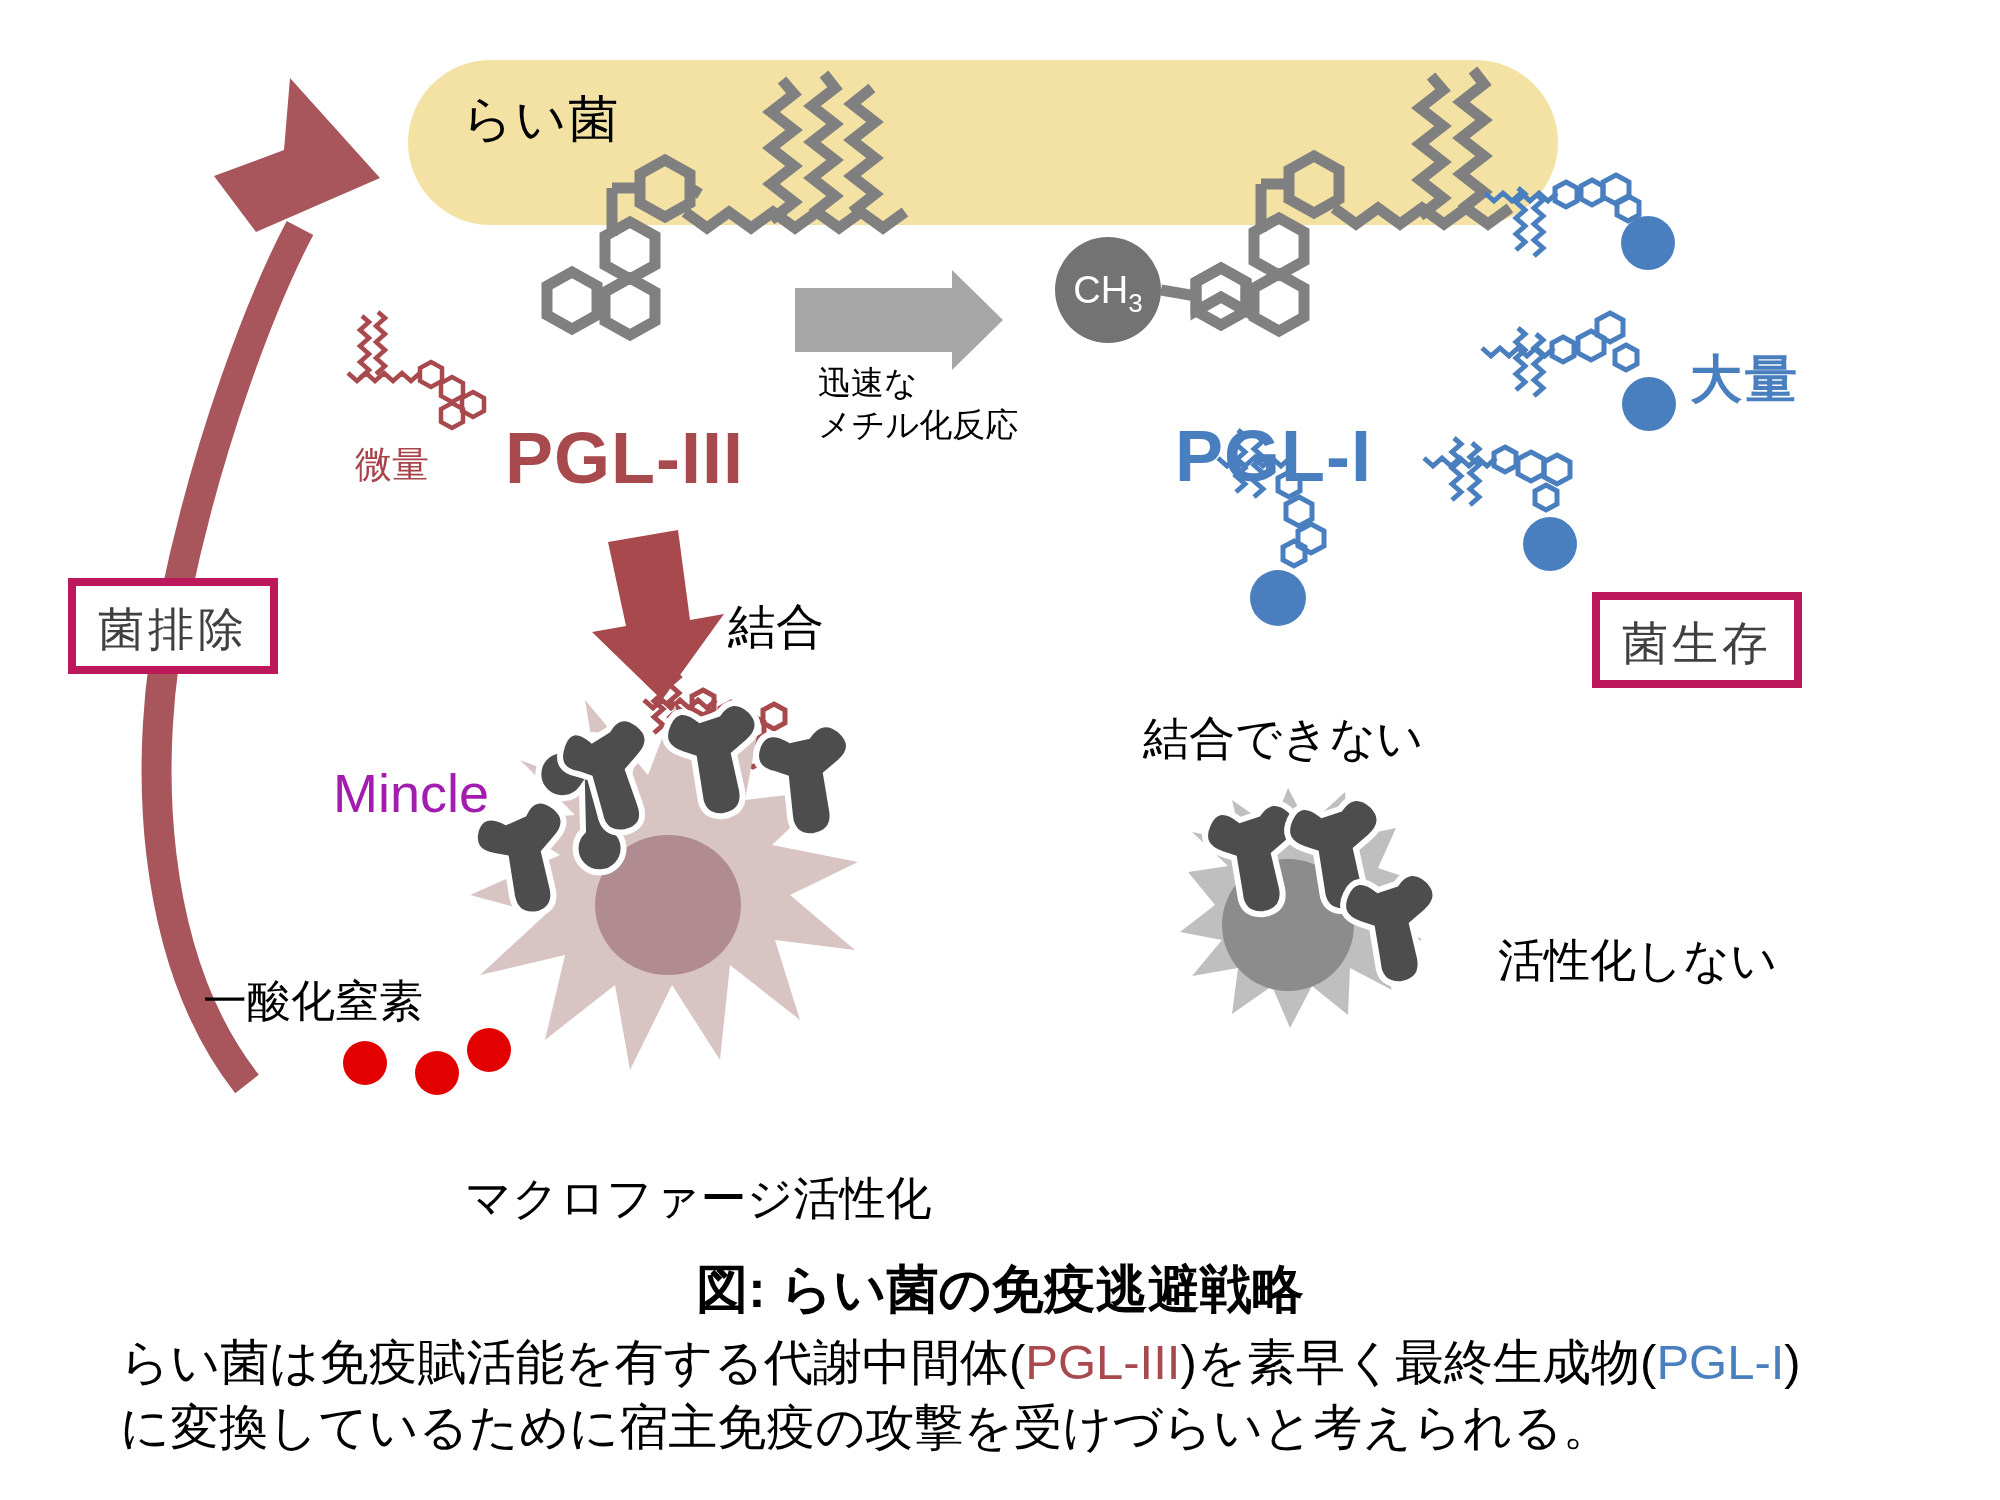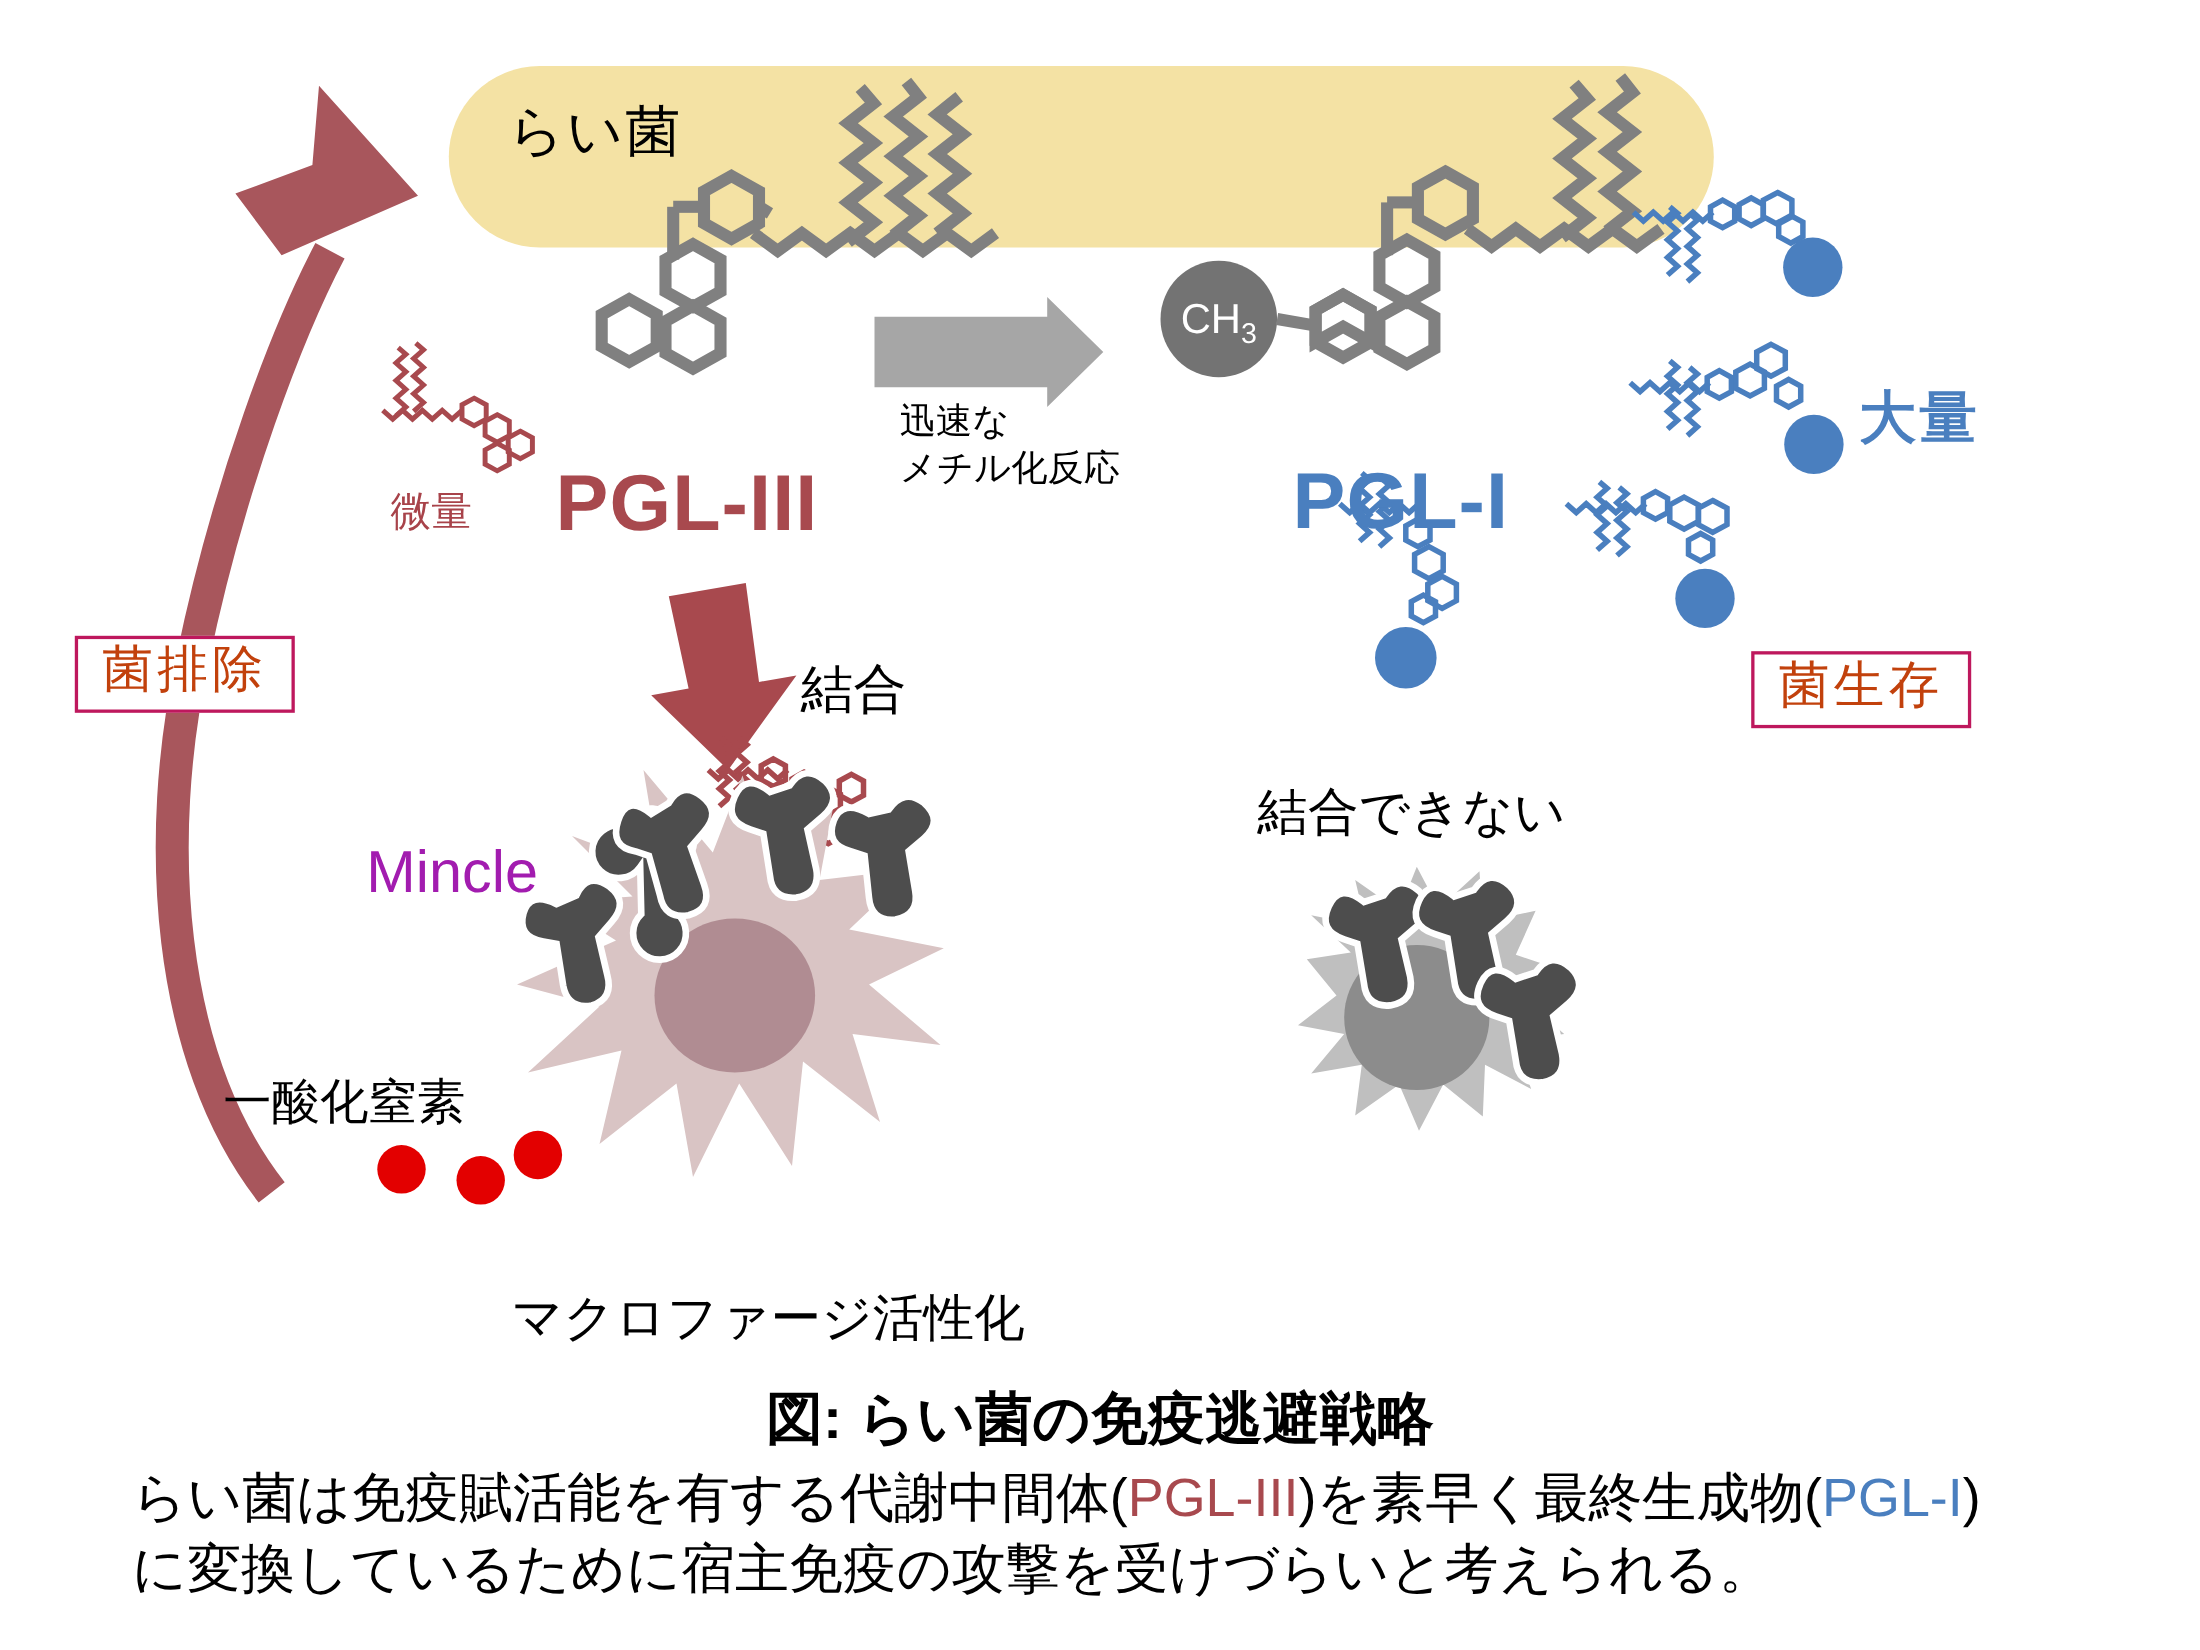--- a/index.html
+++ b/index.html
@@ -113,25 +113,25 @@
     color: #000;
   }
   .label-mac-activation {
     left: 465px; top: 1168px;
     font-size: 46px;
     color: #000;
   }
 
   
   .boxlabel {
-    border: 3px solid #be185d;
+    border: 8px solid #be185d;
     background: #fff;
     font-size: 46px;
-    color: #c2410c;
-    padding: 4px 22px 14px 22px;
+    color: #404040;
+    padding: 20px 22px 14px 22px;
     line-height: 1;
   }
   .box-haijo { left: 68px; top: 578px; letter-spacing: 4px; }
   .box-seizon { left: 1592px; top: 592px; letter-spacing: 4px; }
 
   
   .caption-title {
     left: 0; top: 1255px;
     width: 2000px;
     text-align: center;
@@ -346,20 +346,21 @@
 
   <div class="t label-biryou">微量</div>
   <div class="t label-pgl3">PGL-III</div>
   <div class="t label-methylation">迅速な
 メチル化反応</div>
   <div class="t label-pgl1">PGL-I</div>
   <div class="t label-tairyou">大量</div>
   <div class="t label-ketsugou">結合</div>
   <div class="t label-mincle">Mincle</div>
   <div class="t label-cannot-bind">結合できない</div>
+  <div class="t label-no-activation">活性化しない</div>
   <div class="t label-no">一酸化窒素</div>
   <div class="t label-mac-activation">マクロファージ活性化</div>
 
   <div class="t boxlabel box-haijo">菌排除</div>
   <div class="t boxlabel box-seizon">菌生存</div>
 
   <div class="t caption-title">図: らい菌の免疫逃避戦略</div>
   <div class="t caption-body">
     <span>らい菌は免疫賦活能を有する代謝中間体(</span><span class="c-pgl3">PGL-III</span><span>)を素早く最終生成物(</span><span class="c-pgl1">PGL-I</span><span>)</span><br>
     <span>に変換しているために宿主免疫の攻撃を受けづらいと考えられる。</span>

